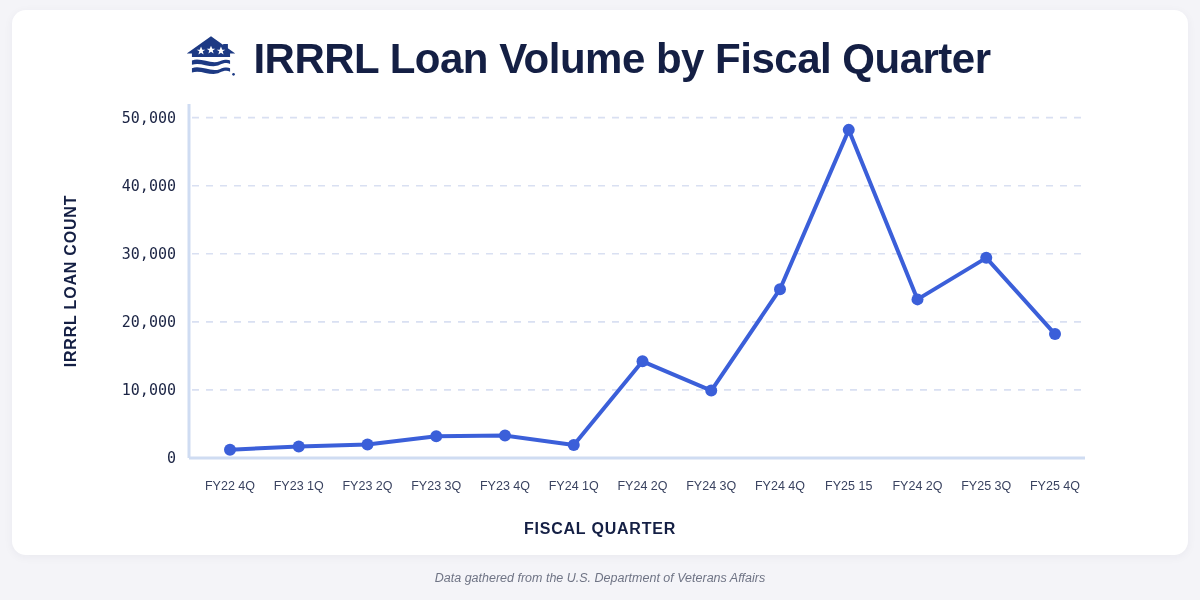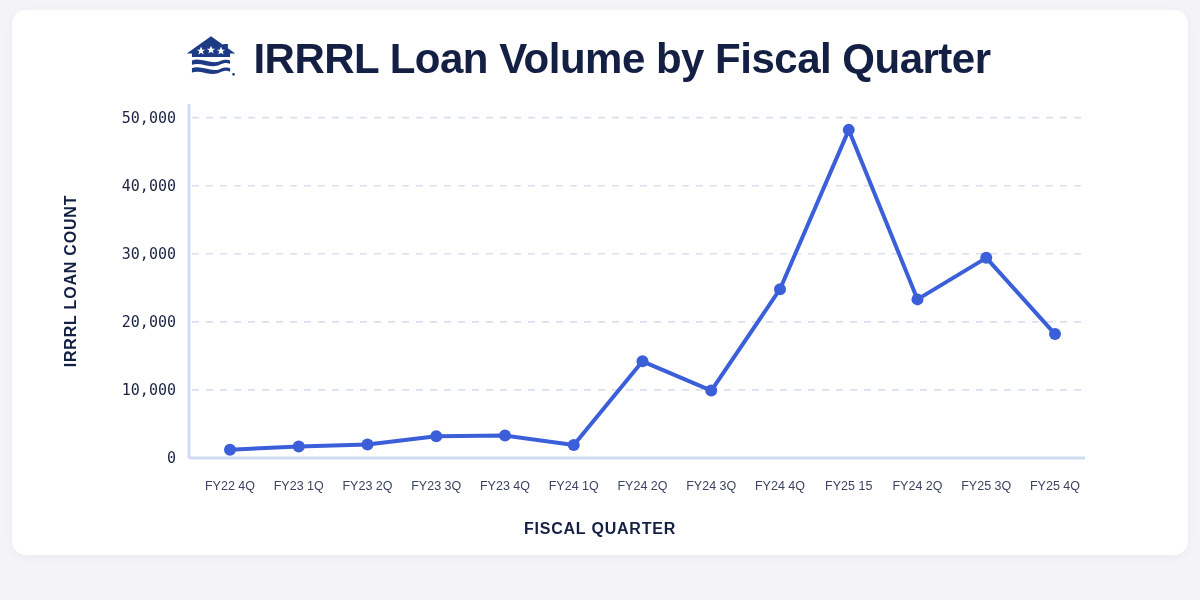--- a/index.html
+++ b/index.html
@@ -165,14 +165,15 @@
           <circle cx="848.75" cy="129.8692307692308" r="6" fill="#3b5fd9"></circle>
           <circle cx="917.5" cy="299.38076923076926" r="6" fill="#3b5fd9"></circle>
           <circle cx="986.25" cy="257.8538461538461" r="6" fill="#3b5fd9"></circle>
           <circle cx="1055" cy="334.1" r="6" fill="#3b5fd9"></circle>
         </g>
       <text class="axis-title" x="76" y="281" text-anchor="middle" transform="rotate(-90 76 281)">IRRRL LOAN COUNT</text>
       <text class="axis-title" x="600" y="534" text-anchor="middle">FISCAL QUARTER</text>
     </svg>
   </div>
 
+  <div class="footer-note">Data gathered from the U.S. Department of Veterans Affairs</div>
 
 </div>
 
 </body></html>

